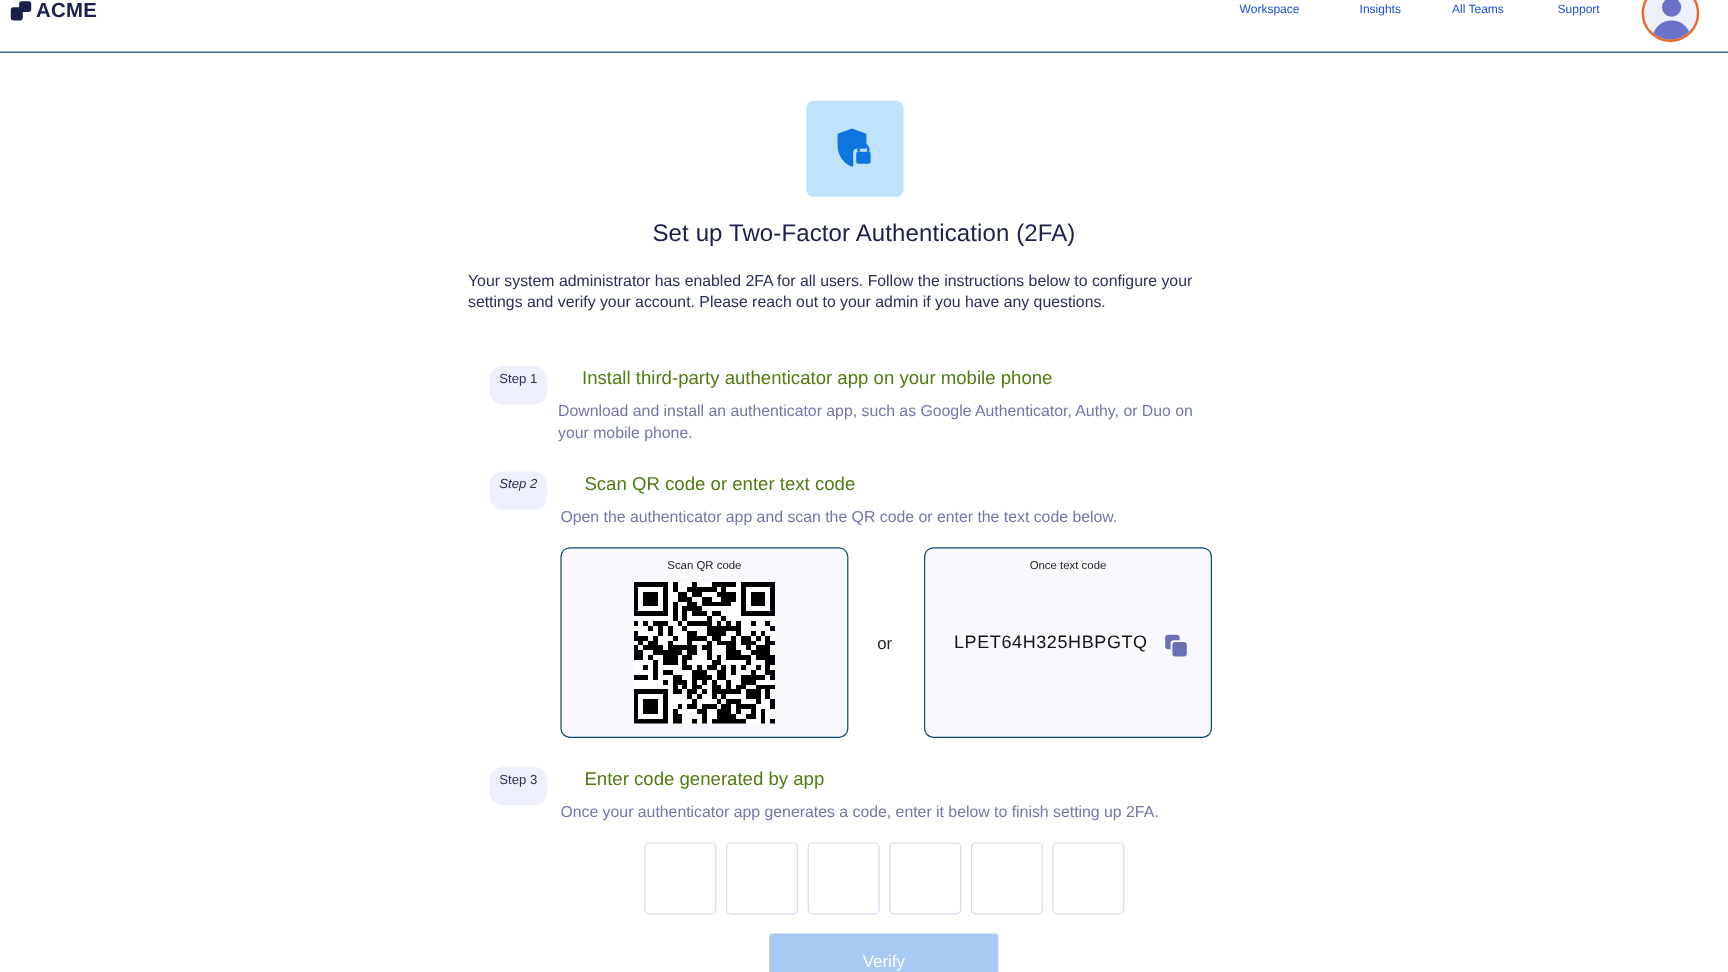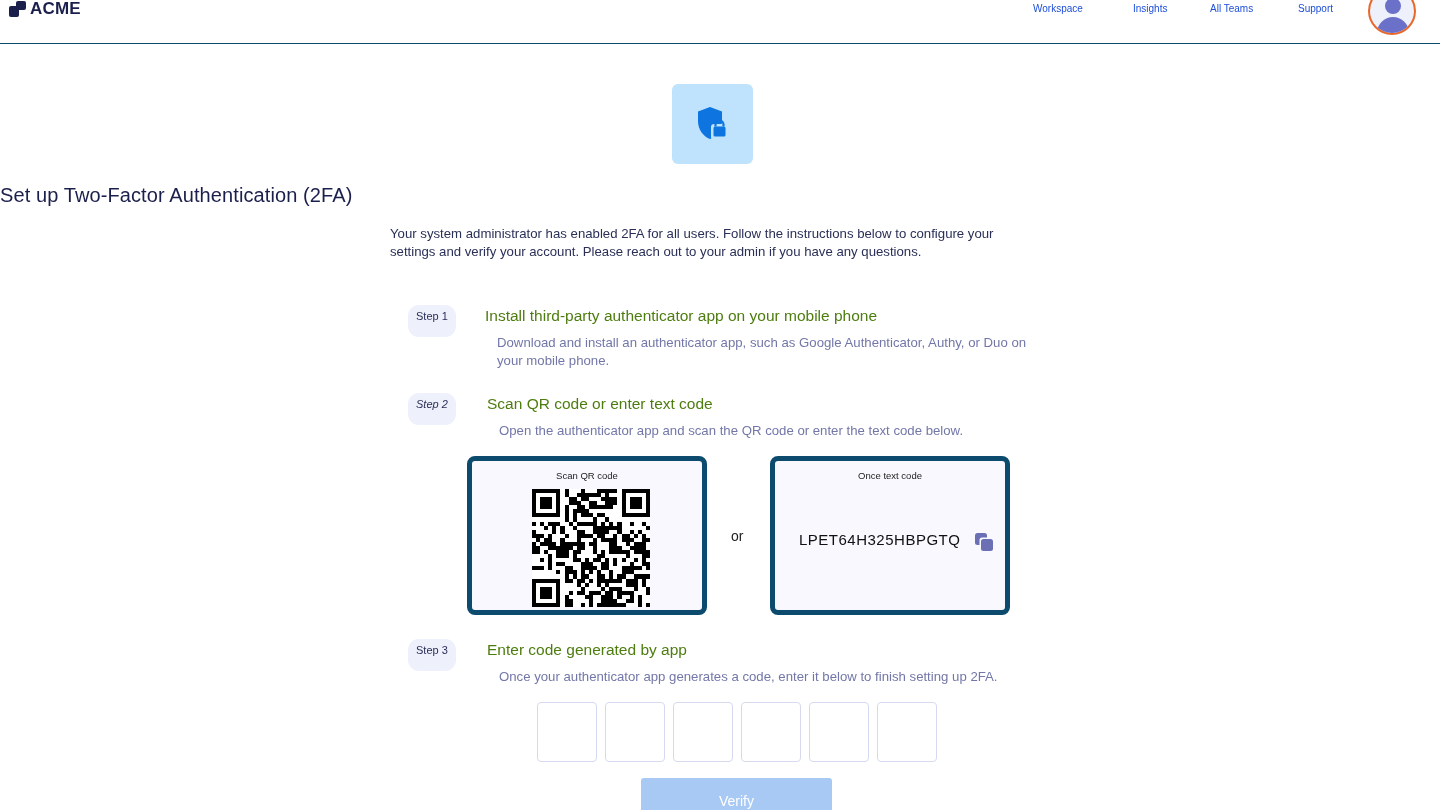--- a/index.html
+++ b/index.html
@@ -14,28 +14,28 @@
     .logo-text { font-weight: 700; font-size: 17px; letter-spacing: 0.2px; color: #1b1f4b; line-height: 18px; }
 
     .nav { position: absolute; top: 3px; display: flex; }
     .nav a { position: absolute; font-size: 10px; color: #1d4ed8; text-decoration: none; white-space: nowrap; }
     .avatar { position: absolute; left: 1368px; top: -13px; width: 48px; height: 48px; border-radius: 50%; border: 2px solid #e8682b; background: #eef0fb; overflow: hidden; }
     .avatar .head { position: absolute; left: 15px; top: 9px; width: 16px; height: 16px; border-radius: 50%; background: #6b70c9; }
     .avatar .body { position: absolute; left: 7px; top: 28px; width: 32px; height: 22px; border-radius: 16px 16px 0 0; background: #6b70c9; }
 
     .hero-icon { position: absolute; left: 672px; top: 84px; width: 81px; height: 80px; border-radius: 6px; background: #bfe3fd; display: flex; align-items: center; justify-content: center; }
 
-    .title { position: absolute; left: 0; width: 1440px; top: 184px; text-align: left; font-size: 20px; font-weight: 400; color: #1b1f4b; letter-spacing: 0.1px; }
+    .title { position: absolute; left: 0; width: 1440px; top: 184px; text-align: center; font-size: 20px; font-weight: 400; color: #1b1f4b; letter-spacing: 0.1px; }
     .intro { position: absolute; left: 390px; top: 225px; width: 610px; font-size: 13.2px; line-height: 18px; color: #2a2f57; }
 
     .step-badge { position: absolute; height: 32px; padding: 0 8px; border-radius: 11px; background: #eef0fb; font-size: 11px; line-height: 22px; color: #2a2f57; white-space: nowrap; }
     .step-title { position: absolute; font-size: 15.5px; color: #4d7c0f; white-space: nowrap; margin-left: 20px; }
-    .step-desc { position: absolute; font-size: 13.2px; line-height: 18px; color: #7277a8; margin-left: 32px; }
-
-    .card { position: absolute; top: 456px; width: 240px; height: 159px; border: 5px solid #0c4a6e; border-radius: 8px; background: #f8f8fe; }
+    .step-desc { position: absolute; font-size: 13.2px; line-height: 18px; color: #7277a8; }
+
+    .card { position: absolute; top: 456px; width: 240px; height: 159px; border: 1px solid #0c4a6e; border-radius: 8px; background: #f8f8fe; }
     .card-label { position: absolute; top: 9px; left: 0; width: 100%; text-align: center; font-size: 9.5px; color: #222; }
     .qr { position: absolute; left: 60px; top: 28px; width: 118px; height: 118px; background: #fff; }
     .code-text { position: absolute; left: 24px; top: 70px; font-size: 15px; font-weight: 500; letter-spacing: 0.5px; color: #111; }
     .copy-icon { position: absolute; left: 199px; top: 71px; width: 20px; height: 20px; cursor: pointer; }
     .or { position: absolute; left: 731px; top: 528px; font-size: 14px; color: #222; }
 
     .otp { position: absolute; top: 702px; width: 60px; height: 60px; border: 1px solid #d6daf1; border-radius: 4px; background: #fff; font-size: 22px; text-align: center; font-family: "Liberation Sans", sans-serif; color: #1b1f4b; outline: none; }
 
     .verify { position: absolute; left: 641px; top: 778px; width: 191px; height: 40px; border: none; border-radius: 3px; background: #a8c9f4; color: #ffffff; font-size: 14px; font-family: "Liberation Sans", sans-serif; padding-top: 6px; }
   </style>

